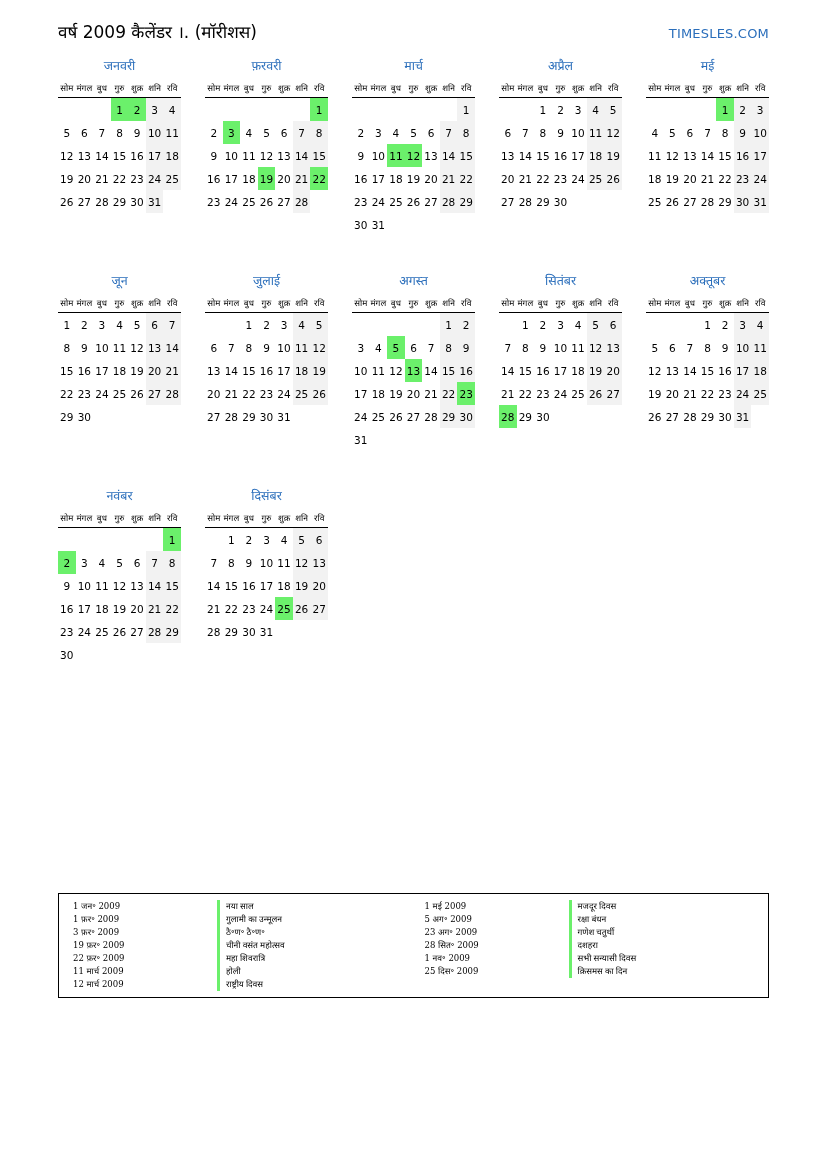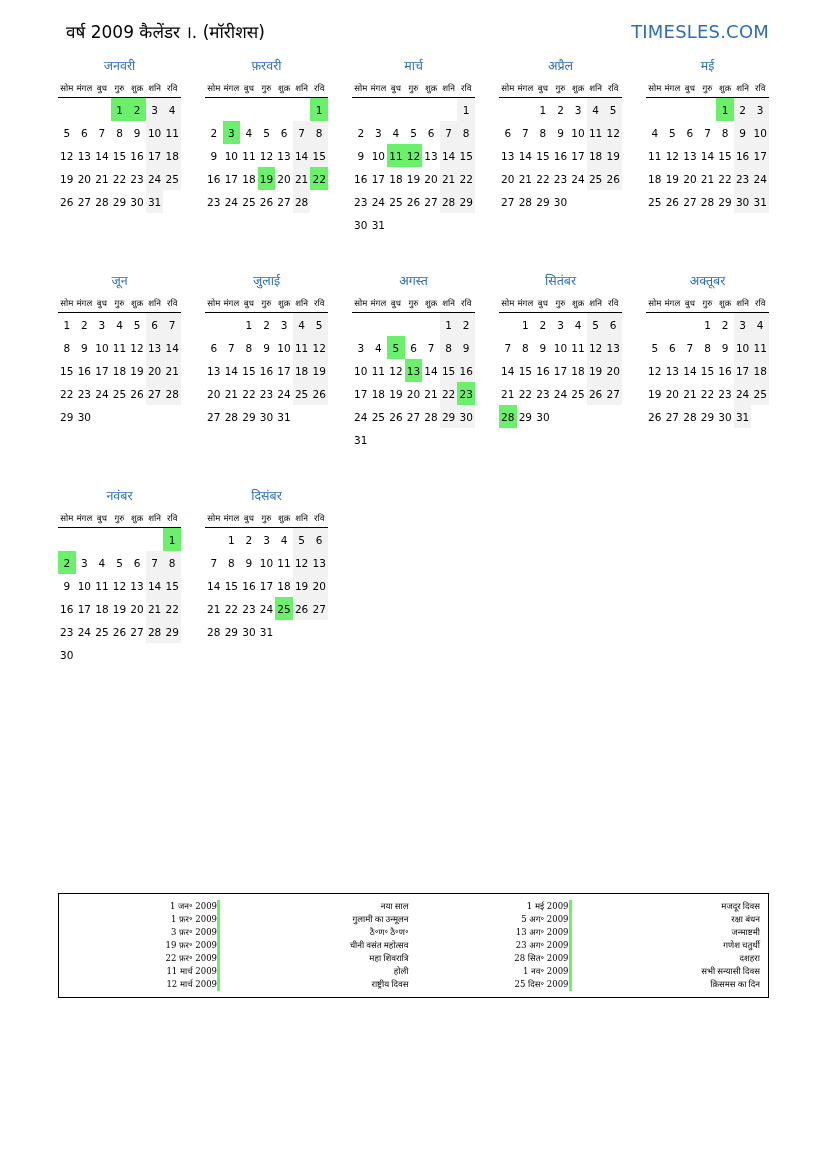--- a/index.html
+++ b/index.html
@@ -19,29 +19,28 @@
     height: 1169px;
     box-sizing: border-box;
     padding: 20px 58px 0 58px;
     position: relative;
   }
   .header {
     display: flex;
     align-items: baseline;
     justify-content: space-between;
     margin-bottom: 14px;
-    margin-left: 8px;
   }
   .header-title {
     font-size: 17px;
     color: #000;
     font-family: "DejaVu Sans", sans-serif;
   }
   .header-brand {
-    font-size: 18px;
+    font-size: 13px;
     color: #2a6ebb;
     letter-spacing: 0.2px;
   }
   .grid {
     display: grid;
     grid-template-columns: repeat(5, 1fr);
     column-gap: 24px;
     row-gap: 0px;
   }
   .month {
@@ -85,21 +84,20 @@
     right: 58px;
     top: 893px;
     border: 1px solid #000;
     padding: 6px 8px 6px 8px;
     box-sizing: border-box;
   }
   .legend-cols {
     display: grid;
     grid-template-columns: 1fr 1fr;
     column-gap: 10px;
-    text-align: right;
   }
   .legend-col {
     display: block;
   }
   .legend-row {
     display: grid;
     grid-template-columns: 150px 1fr;
     font-size: 8.5px;
     line-height: 13px;
     align-items: center;
@@ -947,24 +945,20 @@
       <div class="legend-col" id="legend-right">
           <div class="legend-row">
             <div class="legend-date">1 मई 2009</div>
             <div class="legend-name">मजदूर दिवस</div>
           </div>
           <div class="legend-row">
             <div class="legend-date">5 अग॰ 2009</div>
             <div class="legend-name">रक्षा बंधन</div>
           </div>
           <div class="legend-row">
-            <div class="legend-date">13 अग॰ 2009</div>
-            <div class="legend-name">जन्माष्टमी</div>
-          </div>
-          <div class="legend-row">
             <div class="legend-date">23 अग॰ 2009</div>
             <div class="legend-name">गणेश चतुर्थी</div>
           </div>
           <div class="legend-row">
             <div class="legend-date">28 सित॰ 2009</div>
             <div class="legend-name">दशहरा</div>
           </div>
           <div class="legend-row">
             <div class="legend-date">1 नव॰ 2009</div>
             <div class="legend-name">सभी सन्यासी दिवस</div>

